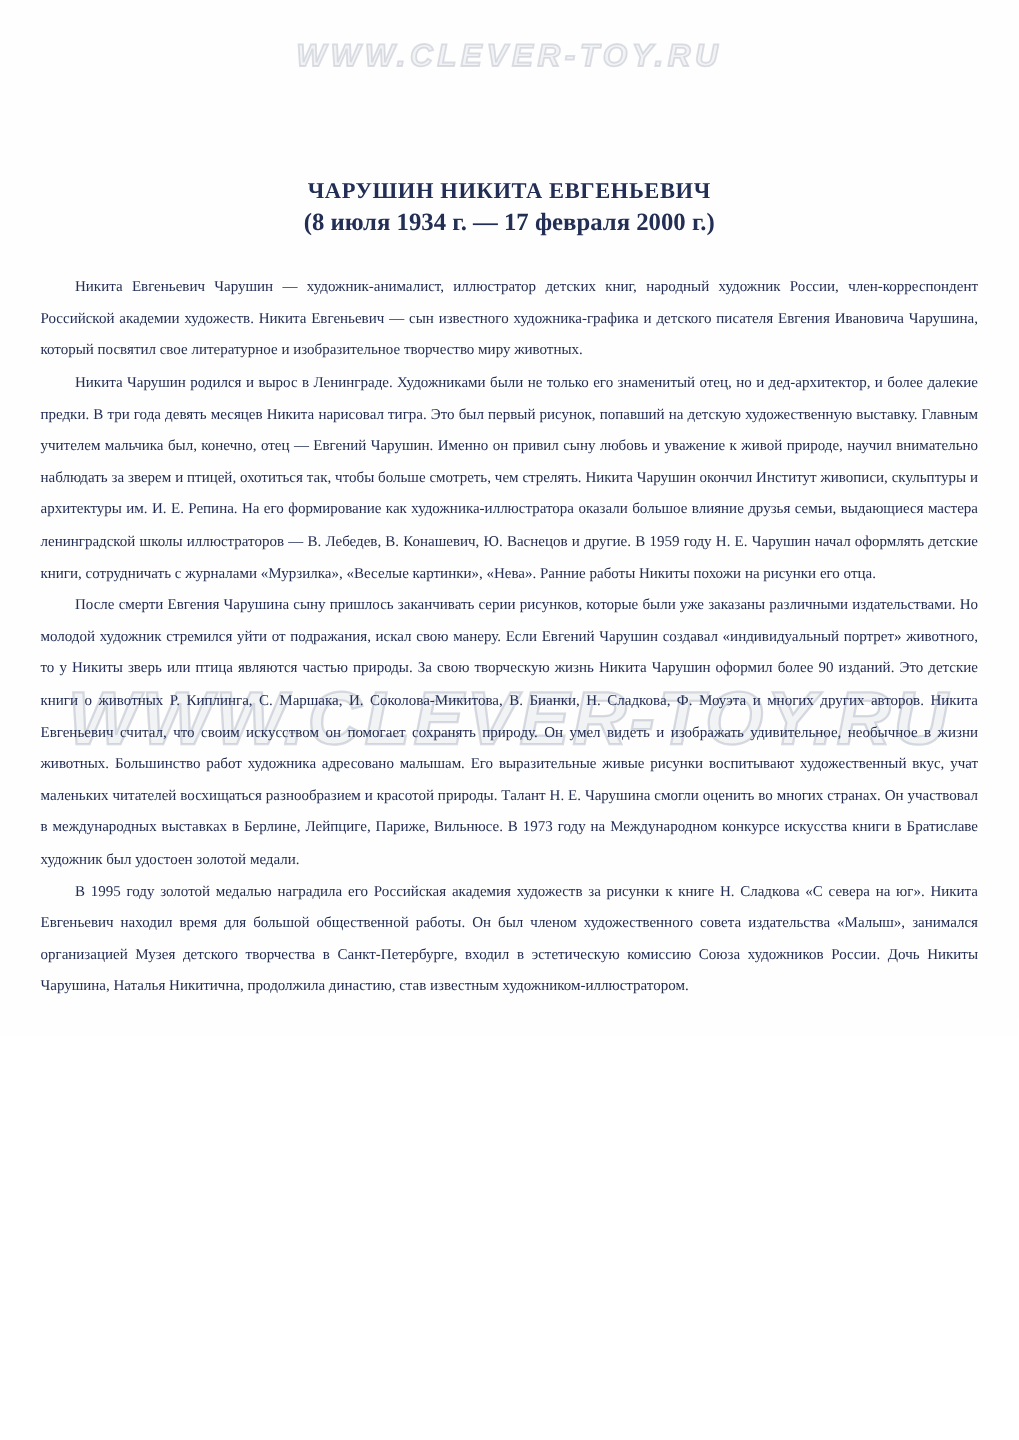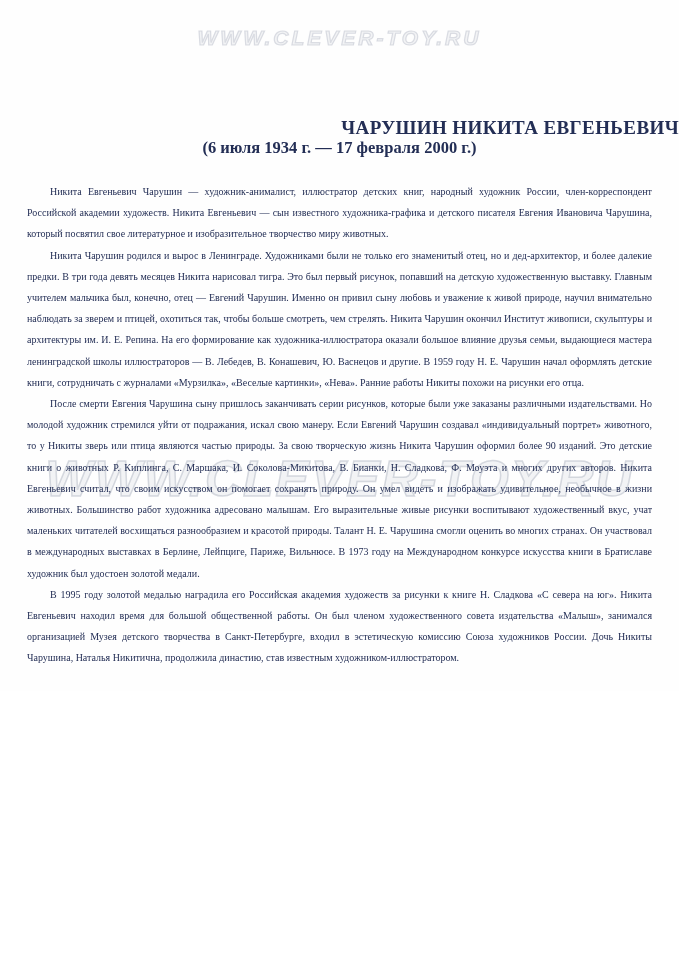--- a/index.html
+++ b/index.html
@@ -39,25 +39,24 @@
   .header {
     position: absolute;
     top: 118px;
     left: 0;
     width: 100%;
     text-align: center;
     z-index: 1;
   }
   .title {
     font-weight: bold;
-    font-size: 19px;
+    font-size: 15px;
     line-height: 20px;
     letter-spacing: 0.4px;
     margin: 0;
-    text-align: right;
   }
   .subtitle {
     font-weight: bold;
     font-size: 16.5px;
     line-height: 20px;
     margin: 0;
   }
   .content {
     position: absolute;
     top: 181px;
@@ -81,21 +80,21 @@
 <div class="page">
 
   <div class="watermark wm-top">WWW.CLEVER-TOY.RU</div>
 
   <div class="watermark wm-mid">WWW.CLEVER-TOY.RU</div>
 
   <div class="watermark wm-bottom">WWW.CLEVER-TOY.RU</div>
 
   <div class="header">
     <div class="title">ЧАРУШИН НИКИТА ЕВГЕНЬЕВИЧ</div>
-    <div class="subtitle">(6 июля 1934 г. — 17 февраля 2000 г.)</div>
+    <div class="subtitle">(8 июля 1934 г. — 17 февраля 2000 г.)</div>
   </div>
 
   <div class="content">
     <p>Никита Евгеньевич Чарушин — художник-анималист, иллюстратор детских книг, народный художник России, член-корреспондент Российской академии художеств. Никита Евгеньевич — сын известного художника-графика и детского писателя Евгения Ивановича Чарушина, который посвятил свое литературное и изобразительное творчество миру животных.</p>
     <p>Никита Чарушин родился и вырос в Ленинграде. Художниками были не только его знаменитый отец, но и дед-архитектор, и более далекие предки. В три года девять месяцев Никита нарисовал тигра. Это был первый рисунок, попавший на детскую художественную выставку. Главным учителем мальчика был, конечно, отец — Евгений Чарушин. Именно он привил сыну любовь и уважение к живой природе, научил внимательно наблюдать за зверем и птицей, охотиться так, чтобы больше смотреть, чем стрелять. Никита Чарушин окончил Институт живописи, скульптуры и архитектуры им. И. Е. Репина. На его формирование как художника-иллюстратора оказали большое влияние друзья семьи, выдающиеся мастера ленинградской школы иллюстраторов — В. Лебедев, В. Конашевич, Ю. Васнецов и другие. В 1959 году Н. Е. Чарушин начал оформлять детские книги, сотрудничать с журналами «Мурзилка», «Веселые картинки», «Нева». Ранние работы Никиты похожи на рисунки его отца.</p>
     <p>После смерти Евгения Чарушина сыну пришлось заканчивать серии рисунков, которые были уже заказаны различными издательствами. Но молодой художник стремился уйти от подражания, искал свою манеру. Если Евгений Чарушин создавал «индивидуальный портрет» животного, то у Никиты зверь или птица являются частью природы. За свою творческую жизнь Никита Чарушин оформил более 90 изданий. Это детские книги о животных Р. Киплинга, С. Маршака, И. Соколова-Микитова, В. Бианки, Н. Сладкова, Ф. Моуэта и многих других авторов. Никита Евгеньевич считал, что своим искусством он помогает сохранять природу. Он умел видеть и изображать удивительное, необычное в жизни животных. Большинство работ художника адресовано малышам. Его выразительные живые рисунки воспитывают художественный вкус, учат маленьких читателей восхищаться разнообразием и красотой природы. Талант Н. Е. Чарушина смогли оценить во многих странах. Он участвовал в международных выставках в Берлине, Лейпциге, Париже, Вильнюсе. В 1973 году на Международном конкурсе искусства книги в Братиславе художник был удостоен золотой медали.</p>
     <p>В 1995 году золотой медалью наградила его Российская академия художеств за рисунки к книге Н. Сладкова «С севера на юг». Никита Евгеньевич находил время для большой общественной работы. Он был членом художественного совета издательства «Малыш», занимался организацией Музея детского творчества в Санкт-Петербурге, входил в эстетическую комиссию Союза художников России. Дочь Никиты Чарушина, Наталья Никитична, продолжила династию, став известным художником-иллюстратором.</p>
   </div>
 
 </div>

